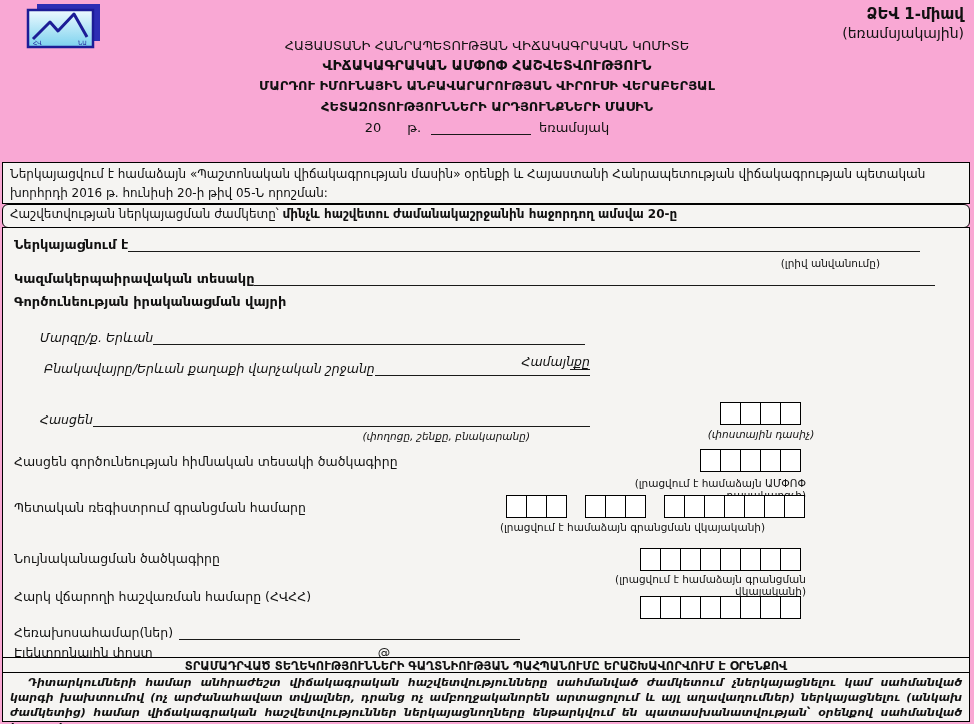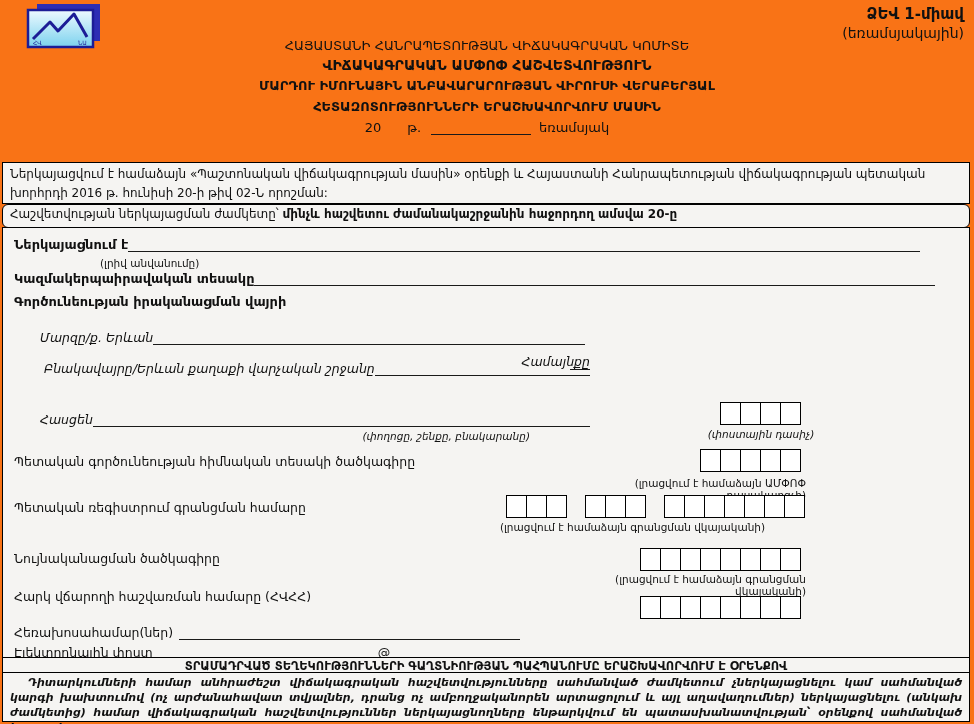--- a/index.html
+++ b/index.html
@@ -1,18 +1,18 @@
 <!DOCTYPE html>
 <html><head>
 <meta charset="utf-8">
 <style>
   html,body{margin:0;padding:0;}
   body{width:974px;height:724px;background:#e9e9e9;}
   .page{
-    position:relative;width:974px;height:724px;background:#f97316;
+    position:relative;width:974px;height:724px;background:#f9a8d4;
     font-family:"DejaVu Sans","Liberation Sans",sans-serif;color:#111;overflow:hidden;
   }
   .abs{position:absolute;}
   .ctr{left:0;width:974px;text-align:center;}
   .box{left:2px;width:952px;border:1px solid #000;padding:2px 7px;background:#f5f4f2;}
   .row{display:flex;align-items:flex-end;}
   .lbl{white-space:nowrap;}
   .fill{border-bottom:1px solid #1a1a1a;flex:1;height:14px;min-width:20px;}
   .cells{display:flex;}
   .cell{width:19px;height:21px;background:#ffffff;border:1px solid #000;margin-left:-1px;}
@@ -32,21 +32,21 @@
   #year-line .sp1{width:26px;}
   #year-line .sp2{width:10px;}
   #year-line .yfill{width:100px;height:14px;border-bottom:1px solid #1a1a1a;margin-right:8px;}
 
   #box-legal{top:162px;height:36px;font-size:12px;line-height:1.55;}
   #box-deadline{top:204px;height:18px;font-size:12px;border-radius:6px;}
   #box-main{top:227px;height:425px;}
 
   #row-presents{left:14px;top:237px;width:906px;}
   #row-presents .lbl{font-weight:bold;font-size:13px;}
-  #hint-fullname{top:257px;left:100px;width:780px;text-align:left;}
+  #hint-fullname{top:257px;left:100px;width:780px;text-align:right;}
   #row-orgtype{left:14px;top:271px;width:921px;}
   #row-orgtype .lbl{font-weight:bold;font-size:13px;}
   #lbl-activity-place{left:14px;top:294px;font-size:13px;font-weight:bold;}
 
   .itrow .lbl{font-style:italic;font-size:12.5px;}
   #row-region{left:40px;top:330px;width:545px;}
   #row-community{left:40px;top:354px;width:550px;flex-direction:column;}
   #row-settlement{left:44px;top:361px;width:546px;text-align:right;}
   #row-address{left:40px;top:412px;width:550px;}
   #hint-address{left:150px;top:430px;width:380px;text-align:right;}
@@ -100,32 +100,32 @@
       <text x="52" y="41" font-size="6" fill="#1c1c96">ՆԱ</text>
     </svg>
   </div>
 
   <div class="abs" id="form-code">ՁԵՎ 1-միավ</div>
   <div class="abs" id="form-period">(եռամսյակային)</div>
 
   <div class="abs ctr" id="title1">ՀԱՅԱՍՏԱՆԻ ՀԱՆՐԱՊԵՏՈՒԹՅԱՆ ՎԻՃԱԿԱԳՐԱԿԱՆ ԿՈՄԻՏԵ</div>
   <div class="abs ctr" id="title2">ՎԻՃԱԿԱԳՐԱԿԱՆ ԱՄՓՈՓ ՀԱՇՎԵՏՎՈՒԹՅՈՒՆ</div>
   <div class="abs ctr" id="title3">ՄԱՐԴՈՒ ԻՄՈՒՆԱՅԻՆ ԱՆԲԱՎԱՐԱՐՈՒԹՅԱՆ ՎԻՐՈՒՍԻ ՎԵՐԱԲԵՐՅԱԼ</div>
-  <div class="abs ctr" id="title4">ՀԵՏԱԶՈՏՈՒԹՅՈՒՆՆԵՐԻ ԵՐԱՇԽԱՎՈՐՎՈՒՄ ՄԱՍԻՆ</div>
+  <div class="abs ctr" id="title4">ՀԵՏԱԶՈՏՈՒԹՅՈՒՆՆԵՐԻ ԱՐԴՅՈՒՆՔՆԵՐԻ ՄԱՍԻՆ</div>
 
   <div class="abs" id="year-line">
     <span>20</span>
     <span class="sp1"></span>
     <span>թ.</span>
     <span class="sp2"></span>
     <span class="yfill"></span>
     <span>եռամսյակ</span>
   </div>
 
-  <div class="abs box" id="box-legal">Ներկայացվում է համաձայն «Պաշտոնական վիճակագրության մասին» օրենքի և Հայաստանի Հանրապետության վիճակագրության պետական խորհրդի 2016 թ. հունիսի 20-ի թիվ 02-Ն որոշման:</div>
+  <div class="abs box" id="box-legal">Ներկայացվում է համաձայն «Պաշտոնական վիճակագրության մասին» օրենքի և Հայաստանի Հանրապետության վիճակագրության պետական խորհրդի 2016 թ. հունիսի 20-ի թիվ 05-Ն որոշման:</div>
 
   <div class="abs box" id="box-deadline">
     <span>Հաշվետվության ներկայացման ժամկետը՝ </span><span class="b">մինչև հաշվետու ժամանակաշրջանին հաջորդող ամսվա 20-ը</span>
   </div>
 
   <div class="abs box" id="box-main"></div>
 
   <div class="abs row" id="row-presents">
     <span class="lbl">Ներկայացնում է</span>
     <span class="fill"></span>
@@ -161,21 +161,21 @@
       <div class="cell"></div>
     </div>
   <div class="abs hint it" id="hint-postal">(փոստային դասիչ)</div>
 
   <div class="abs row itrow" id="row-address">
     <span class="lbl">Հասցեն</span>
     <span class="fill"></span>
   </div>
   <div class="abs hint it" id="hint-address">(փողոցը, շենքը, բնակարանը)</div>
 
-  <div class="abs flbl" id="lbl-activity-code">Պետական գործունեության հիմնական տեսակի ծածկագիրը</div>
+  <div class="abs flbl" id="lbl-activity-code">Հասցեն գործունեության հիմնական տեսակի ծածկագիրը</div>
   <div class="abs cells" id="activity-cells">
       <div class="cell"></div>
       <div class="cell"></div>
       <div class="cell"></div>
       <div class="cell"></div>
       <div class="cell"></div>
     </div>
   <div class="abs hint" id="hint-activity">(լրացվում է համաձայն ԱՄՓՈՓ դասակարգչի)</div>
 
   <div class="abs flbl" id="lbl-register">Պետական ռեգիստրում գրանցման համարը</div>

